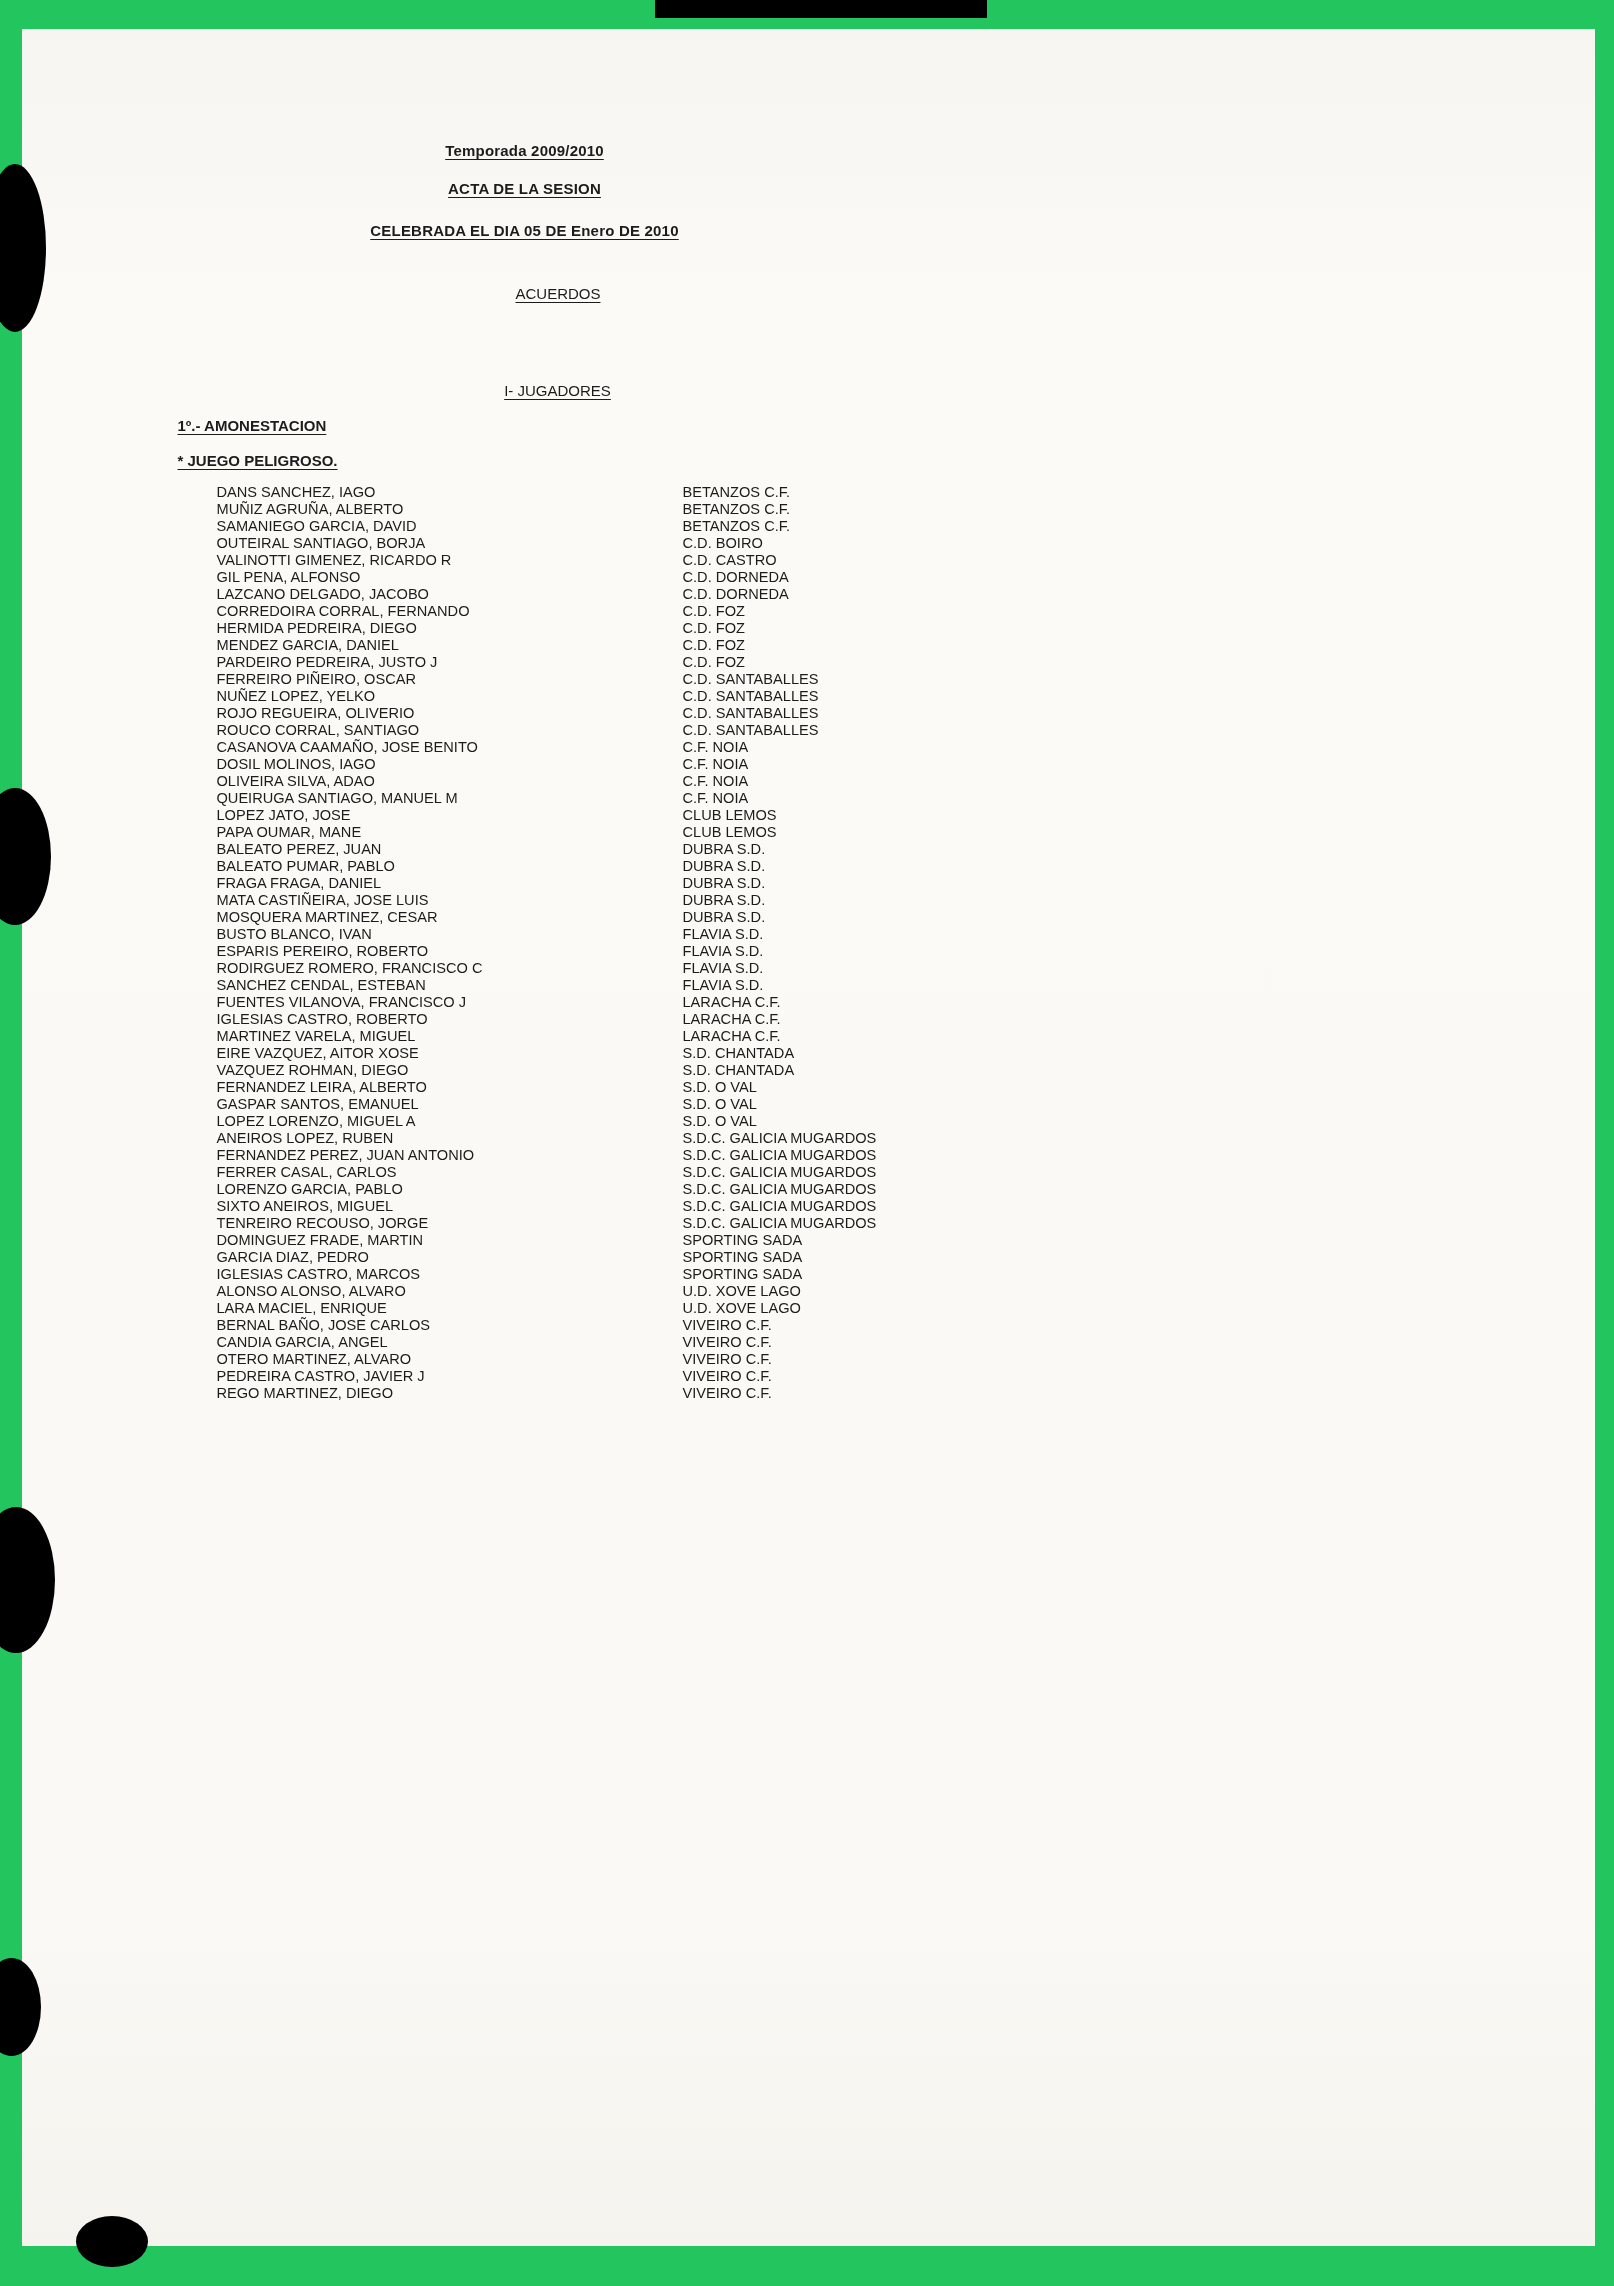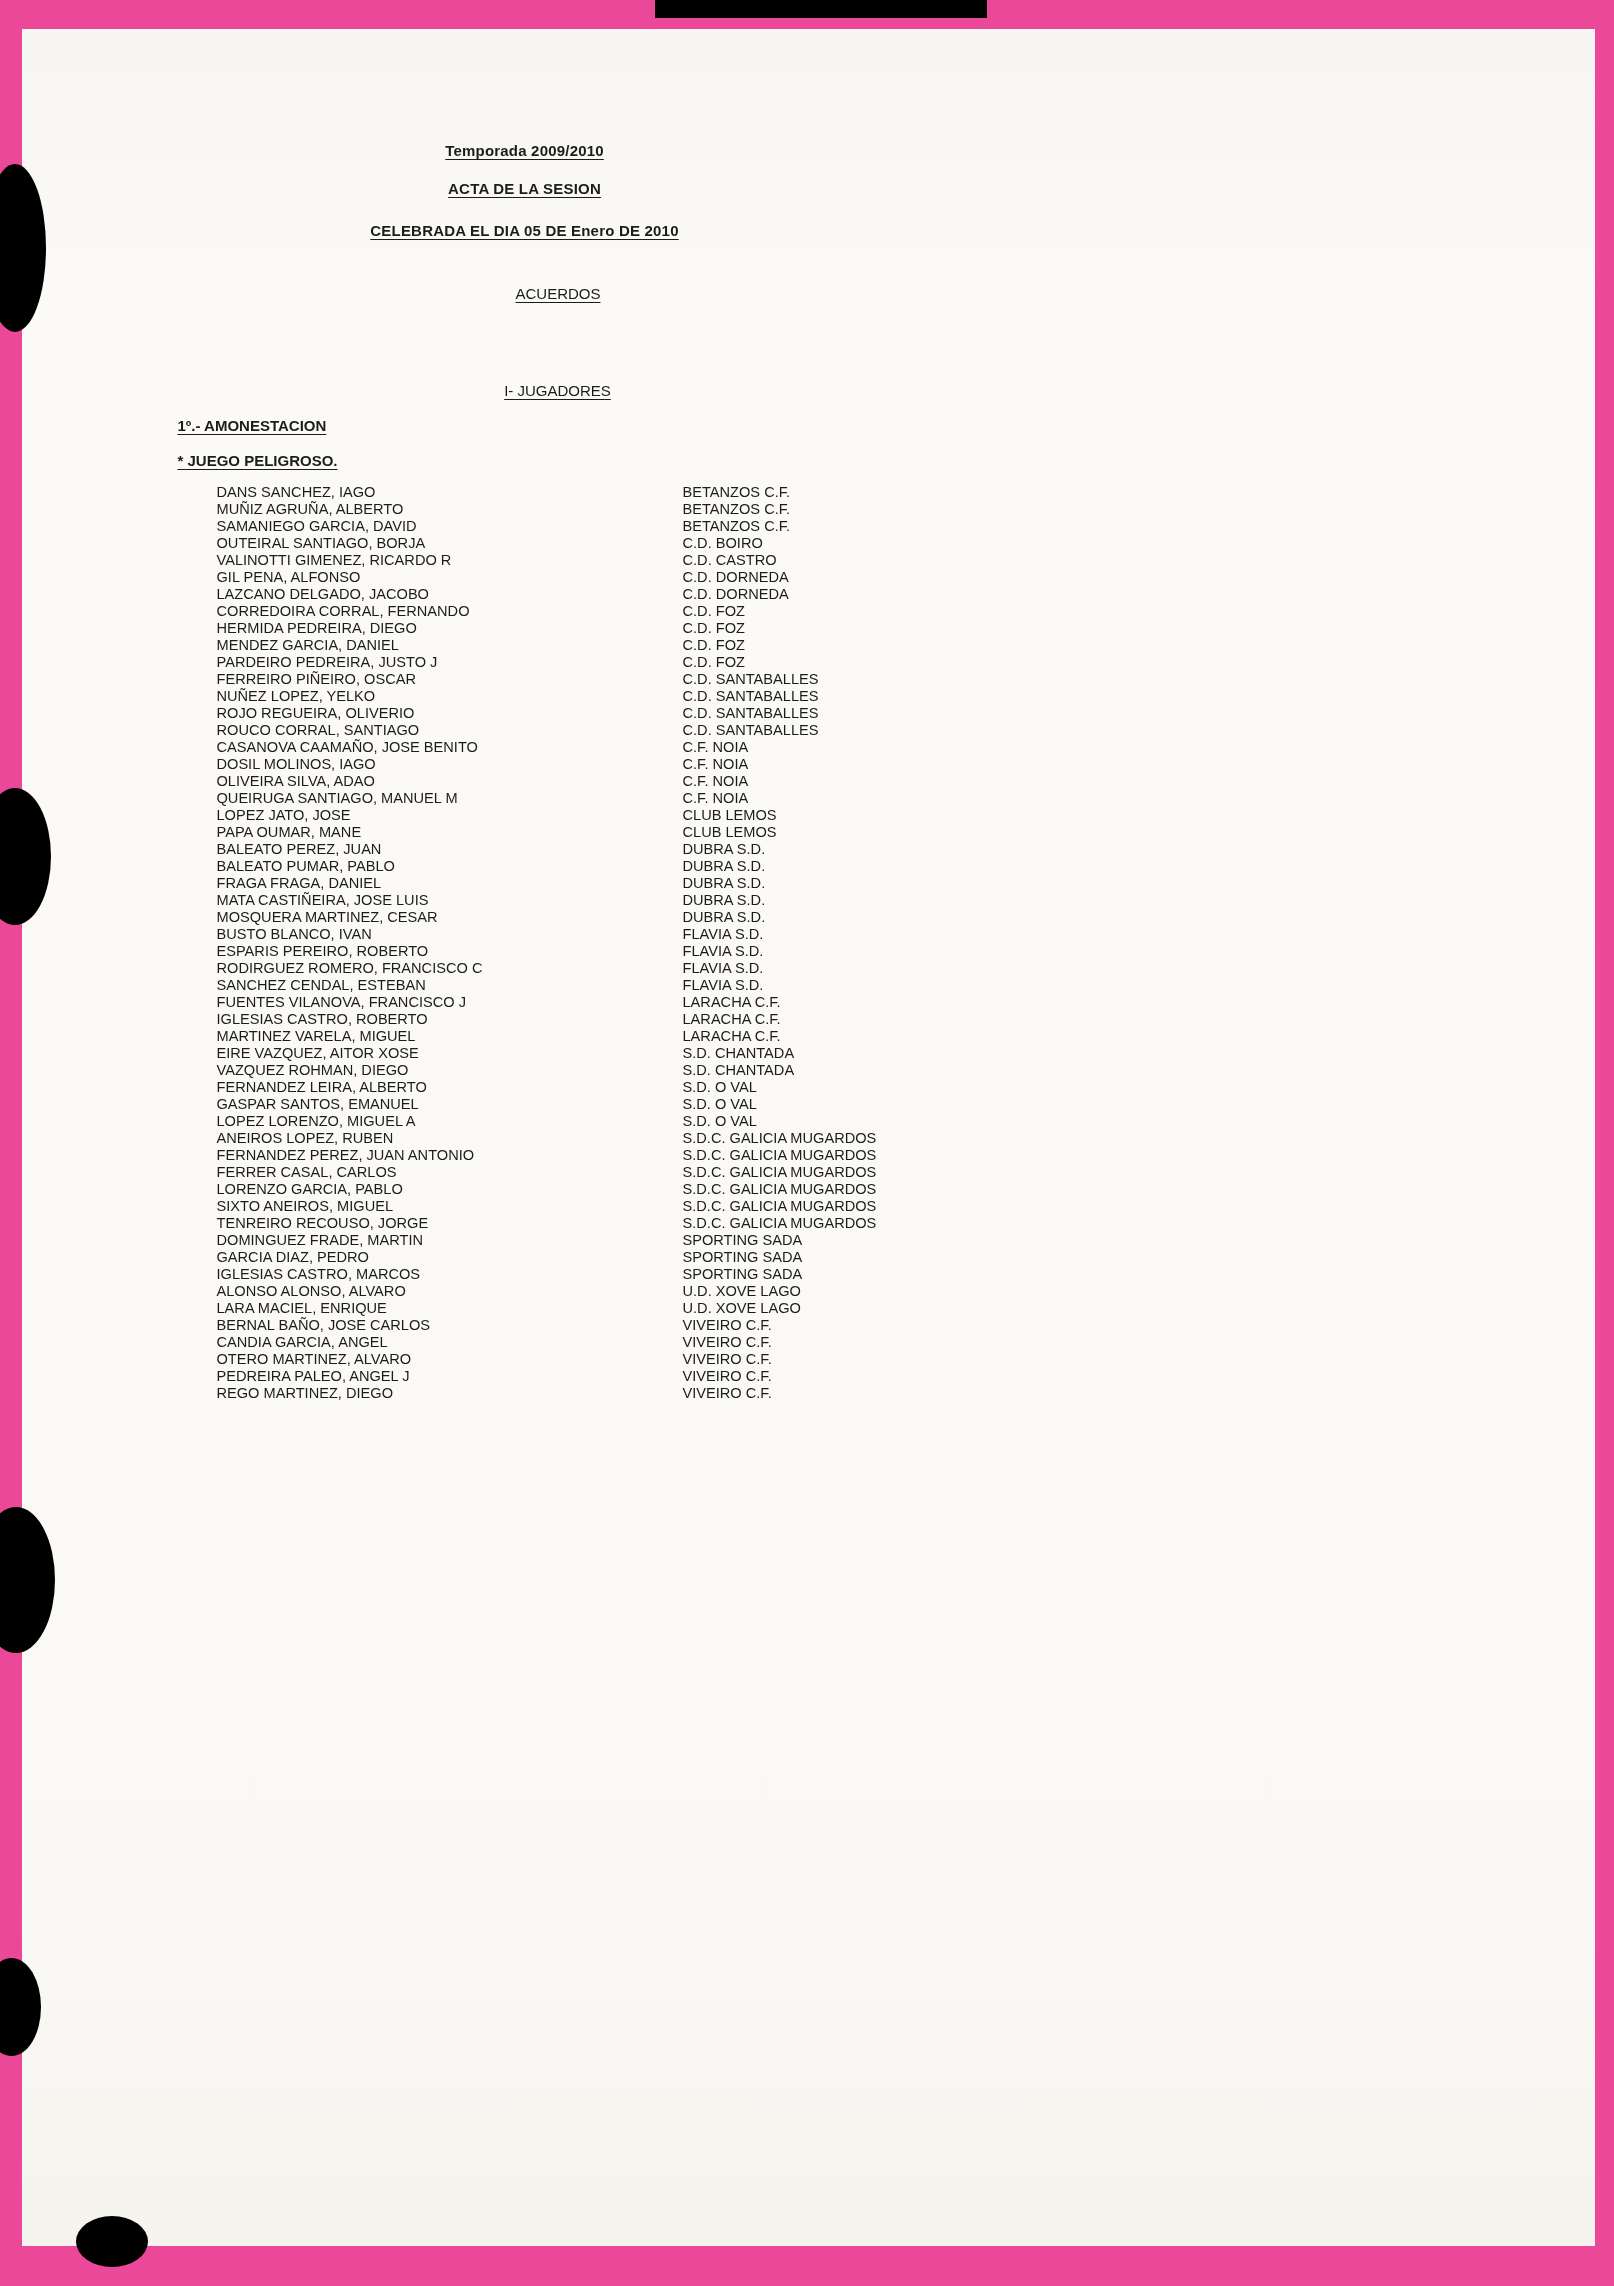--- a/index.html
+++ b/index.html
@@ -4,21 +4,21 @@
 <style>
   html, body {
     margin: 0;
     padding: 0;
     background: #000;
   }
   .scan {
     position: relative;
     width: 1614px;
     height: 2287px;
-    background: #ec4899;
+    background: #22c55e;
     overflow: hidden;
     font-family: "Liberation Sans", sans-serif;
   }
   .page {
     position: absolute;
     left: 21.5px;
     top: 29px;
     width: 1573px;
     height: 2217px;
     background: linear-gradient(180deg, #f6f5f1 0%, #fbfaf7 12%, #faf9f5 85%, #f4f3ee 100%);
@@ -329,21 +329,21 @@
       </div>
         <div class="sanction-row">
         <span class="player">CANDIA GARCIA, ANGEL</span>
         <span class="club">VIVEIRO C.F.</span>
       </div>
         <div class="sanction-row">
         <span class="player">OTERO MARTINEZ, ALVARO</span>
         <span class="club">VIVEIRO C.F.</span>
       </div>
         <div class="sanction-row">
-        <span class="player">PEDREIRA PALEO, ANGEL J</span>
+        <span class="player">PEDREIRA CASTRO, JAVIER J</span>
         <span class="club">VIVEIRO C.F.</span>
       </div>
         <div class="sanction-row">
         <span class="player">REGO MARTINEZ, DIEGO</span>
         <span class="club">VIVEIRO C.F.</span>
       </div>
       </div>
 
   </div>
 

